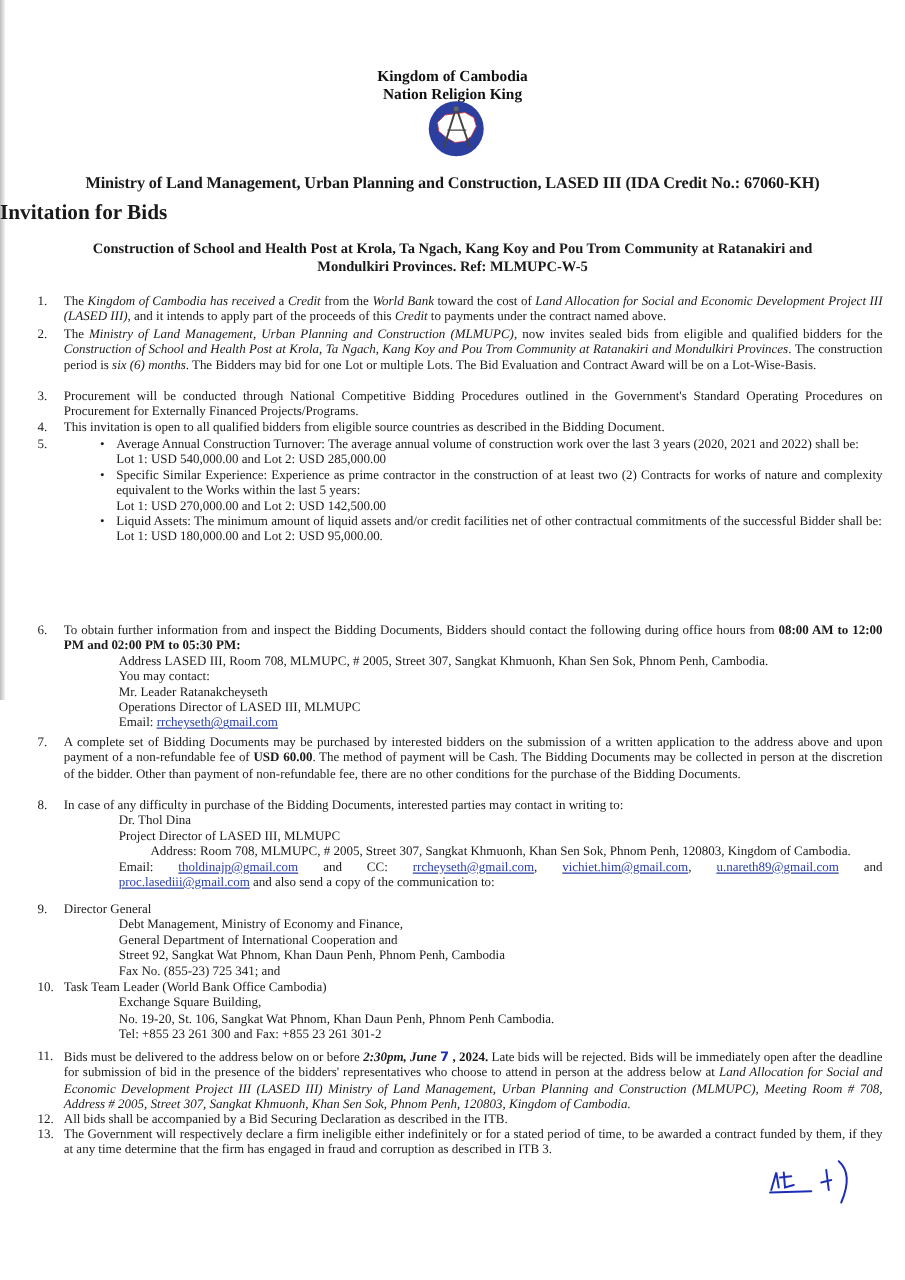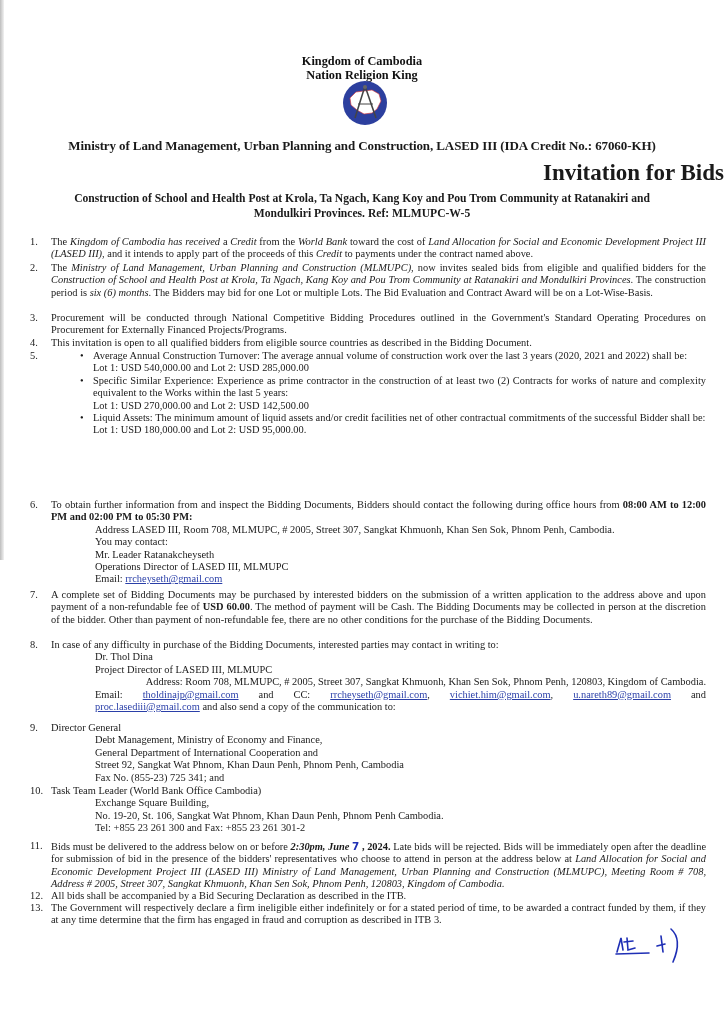--- a/index.html
+++ b/index.html
@@ -20,22 +20,22 @@
     font-family: "Liberation Serif", serif; font-weight: bold; font-size: 12.3px;
     color: #111;
   }
   .emblem { position: absolute; left: 342px; top: 80px; width: 46px; height: 46px; }
 
   .ministry {
     position: absolute; left: 0; width: 724px; top: 138px; text-align: center;
     font-family: "Liberation Serif", serif; font-weight: bold; font-size: 13px; letter-spacing: -0.1px;
   }
   .title {
-    position: absolute; left: 0; width: 724px; top: 160px; text-align: right;
-    font-family: "Liberation Serif", serif; font-weight: bold; font-size: 23px;
+    position: absolute; left: 0; width: 724px; top: 160px; text-align: left;
+    font-family: "Liberation Serif", serif; font-weight: bold; font-size: 17px;
   }
   .subtitle {
     position: absolute; left: 40px; width: 644px; top: 192px; text-align: center;
     font-family: "Liberation Serif", serif; font-weight: bold; font-size: 11.6px; line-height: 14.5px;
   }
 
   .body-text {
     font-family: "Liberation Serif", serif; font-size: 10.4px; line-height: 12.4px;
     color: #1a1a1a;
   }
@@ -143,21 +143,21 @@
     </div>
   </div>
 
   <div class="item body-text" style="top:639px">
     <span class="num">8.</span>
     <div class="txt">
       <p>In case of any difficulty in purchase of the Bidding Documents, interested parties may contact in writing to:</p>
       <div style="padding-left:44px">
         <p>Dr. Thol Dina</p>
         <p>Project Director of LASED III, MLMUPC</p>
-        <p style="text-align:right">Address: Room 708, MLMUPC, # 2005, Street 307, Sangkat Khmuonh, Khan Sen Sok, Phnom Penh, 120803, Kingdom of Cambodia.</p>
+        <p style="text-align:center">Address: Room 708, MLMUPC, # 2005, Street 307, Sangkat Khmuonh, Khan Sen Sok, Phnom Penh, 120803, Kingdom of Cambodia.</p>
         <p style="text-align:justify; text-align-last:justify"><span>Email: </span><span class="email">tholdinajp@gmail.com</span><span> and CC: </span><span class="email">rrcheyseth@gmail.com</span>, <span class="email">vichiet.him@gmail.com</span>, <span class="email">u.nareth89@gmail.com</span><span> and </span></p>
         <p><span class="email">proc.lasediii@gmail.com</span><span> and also send a copy of the communication to:</span></p>
       </div>
     </div>
   </div>
 
   <div class="item body-text" style="top:722px">
     <span class="num">9.</span>
     <div class="txt">
       <p>Director General</p>

